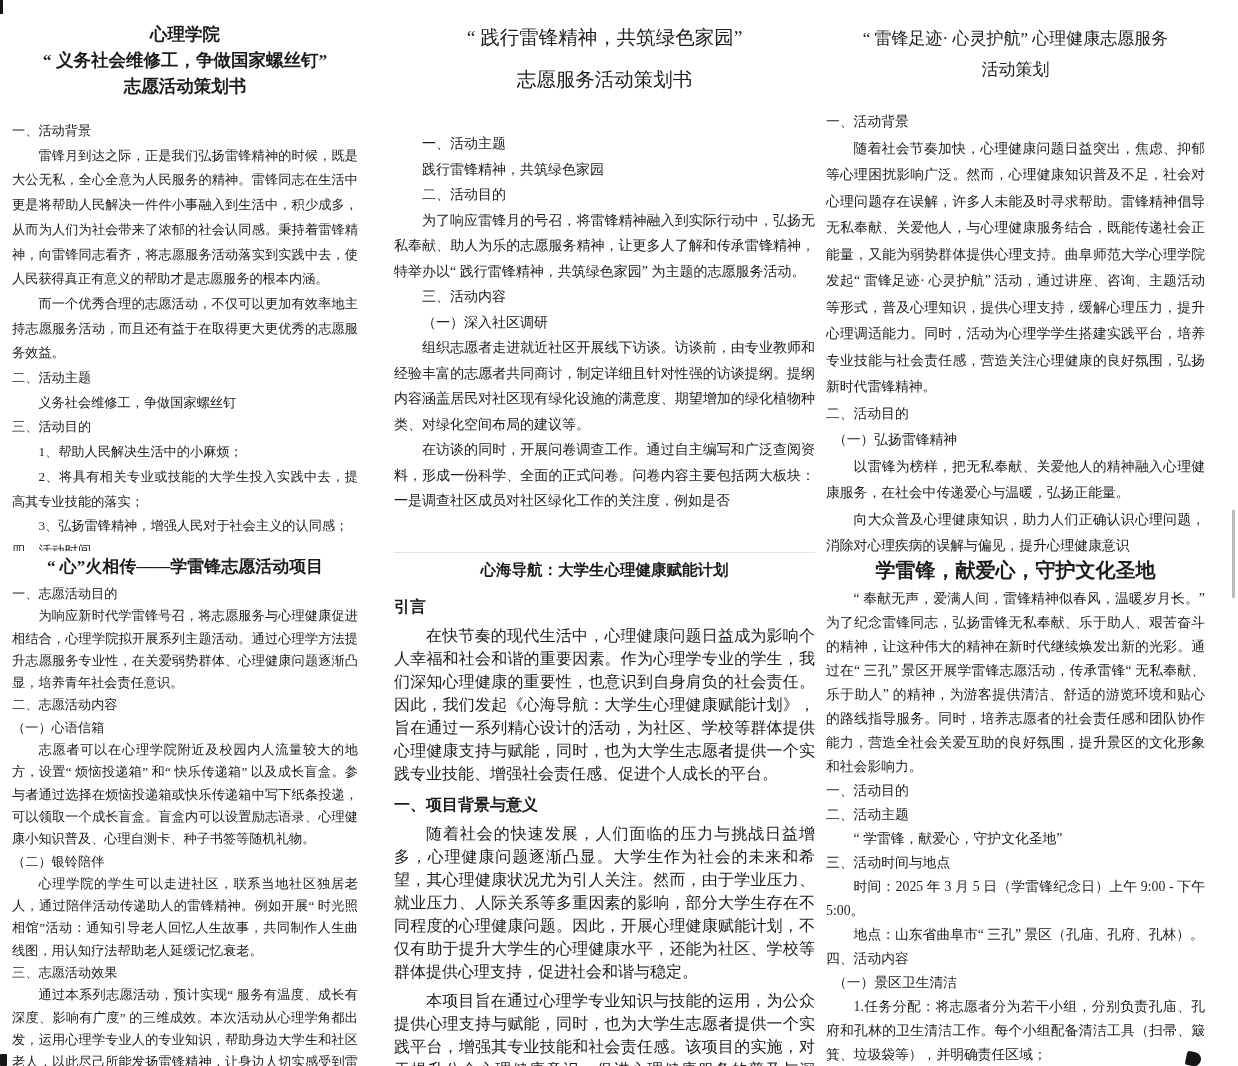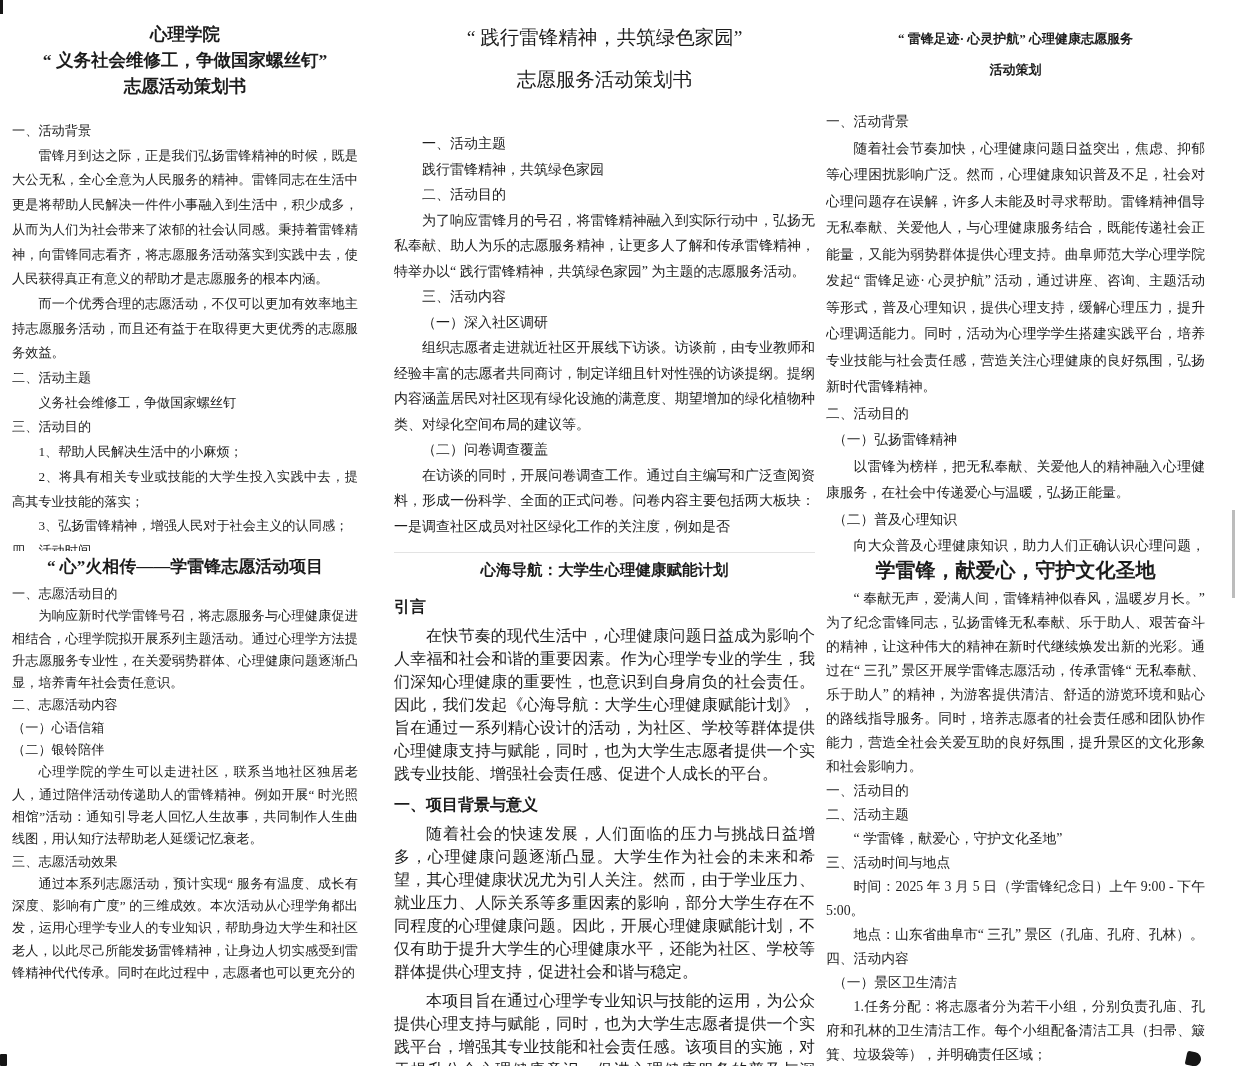--- a/index.html
+++ b/index.html
@@ -34,21 +34,21 @@
   .c2p1 .body{font-size:14px;line-height:25.5px;}
   
   .c2p2{height:526px;}
   .c2p2 .title{font-size:15.5px;font-weight:600;line-height:22px;margin:6px 0 14px;}
   .c2p2 .body{font-size:16px;line-height:23px;}
   .c2p2 .para{margin-bottom:6px;}
   .c2p2 .heading{font-weight:bold;margin:8px 0 6px;}
 
   
   .c3p1{height:540px;}
-  .c3p1 .title{font-size:13px;font-weight:700;line-height:31px;padding-top:8px;margin-bottom:24px;}
+  .c3p1 .title{font-size:17px;font-weight:400;line-height:31px;padding-top:8px;margin-bottom:24px;}
   .c3p1 .body{font-size:13.8px;line-height:26.5px;}
   
   .c3p2{height:524px;}
   .c3p2 .title{font-size:20px;font-weight:bold;line-height:26px;margin:2px 0 4px;}
   .c3p2 .body{font-size:13.8px;line-height:24px;}
 
   .heading{font-weight:inherit;}
   b{font-weight:bold;}
 
   
@@ -84,20 +84,21 @@
       </div>
       <div class="page c1p2">
         <div class="title">
           <span class="title-line">“ 心”火相传——学雷锋志愿活动项目</span>
         </div>
         <div class="body">
           <div class="para" style="text-indent: 0em;">一、志愿活动目的</div>
           <div class="para" style="text-indent: 2em;">为响应新时代学雷锋号召，将志愿服务与心理健康促进相结合，心理学院拟开展系列主题活动。通过心理学方法提升志愿服务专业性，在关爱弱势群体、心理健康问题逐渐凸显，培养青年社会责任意识。</div>
           <div class="para" style="text-indent: 0em;">二、志愿活动内容</div>
           <div class="para" style="text-indent: 0em;">（一）心语信箱</div>
+          <div class="para" style="text-indent: 2em;">志愿者可以在心理学院附近及校园内人流量较大的地方，设置“ 烦恼投递箱” 和“ 快乐传递箱” 以及成长盲盒。参与者通过选择在烦恼投递箱或快乐传递箱中写下纸条投递，可以领取一个成长盲盒。盲盒内可以设置励志语录、心理健康小知识普及、心理自测卡、种子书签等随机礼物。</div>
           <div class="para" style="text-indent: 0em; font-family: Liberation Serif, serif;">（二）银铃陪伴</div>
           <div class="para" style="text-indent: 2em;">心理学院的学生可以走进社区，联系当地社区独居老人，通过陪伴活动传递助人的雷锋精神。例如开展“ 时光照相馆”活动：通知引导老人回忆人生故事，共同制作人生曲线图，用认知疗法帮助老人延缓记忆衰老。</div>
           <div class="para" style="text-indent: 0em;">三、志愿活动效果</div>
           <div class="para" style="text-indent: 2em;">通过本系列志愿活动，预计实现“ 服务有温度、成长有深度、影响有广度” 的三维成效。本次活动从心理学角都出发，运用心理学专业人的专业知识，帮助身边大学生和社区老人，以此尽己所能发扬雷锋精神，让身边人切实感受到雷锋精神代代传承。同时在此过程中，志愿者也可以更充分的</div>
         </div>
       </div>
     </div>
   <div class="col col2">
       <div class="page c2p1">
         <div class="title">
@@ -105,21 +106,20 @@
           <span class="title-line">志愿服务活动策划书</span>
         </div>
         <div class="body">
           <div class="para" style="text-indent: 2em;">一、活动主题</div>
           <div class="para" style="text-indent: 2em;">践行雷锋精神，共筑绿色家园</div>
           <div class="para" style="text-indent: 2em;">二、活动目的</div>
           <div class="para" style="text-indent: 2em;">为了响应雷锋月的号召，将雷锋精神融入到实际行动中，弘扬无私奉献、助人为乐的志愿服务精神，让更多人了解和传承雷锋精神，特举办以“ 践行雷锋精神，共筑绿色家园” 为主题的志愿服务活动。</div>
           <div class="para" style="text-indent: 2em;">三、活动内容</div>
           <div class="para" style="text-indent: 2em;">（一）深入社区调研</div>
           <div class="para" style="text-indent: 2em;">组织志愿者走进就近社区开展线下访谈。访谈前，由专业教师和经验丰富的志愿者共同商讨，制定详细且针对性强的访谈提纲。提纲内容涵盖居民对社区现有绿化设施的满意度、期望增加的绿化植物种类、对绿化空间布局的建议等。</div>
-          <div class="para" style="text-indent: 2em;">（二）问卷调查覆盖</div>
           <div class="para" style="text-indent: 2em;">在访谈的同时，开展问卷调查工作。通过自主编写和广泛查阅资料，形成一份科学、全面的正式问卷。问卷内容主要包括两大板块：　一是调查社区成员对社区绿化工作的关注度，例如是否</div>
         </div>
       </div>
       <div class="page c2p2">
         <div class="title">
           <span class="title-line">心海导航：大学生心理健康赋能计划</span>
         </div>
         <div class="body">
           <div class="para heading" style="text-indent: 0em;">引言</div>
           <div class="para" style="text-indent: 2em;">在快节奏的现代生活中，心理健康问题日益成为影响个人幸福和社会和谐的重要因素。作为心理学专业的学生，我们深知心理健康的重要性，也意识到自身肩负的社会责任。因此，我们发起《心海导航：大学生心理健康赋能计划》，旨在通过一系列精心设计的活动，为社区、学校等群体提供心理健康支持与赋能，同时，也为大学生志愿者提供一个实践专业技能、增强社会责任感、促进个人成长的平台。</div>
@@ -136,21 +136,20 @@
         <div class="title">
           <span class="title-line">“ 雷锋足迹· 心灵护航” 心理健康志愿服务</span>
           <span class="title-line">活动策划</span>
         </div>
         <div class="body">
           <div class="para" style="text-indent: 0em;">一、活动背景</div>
           <div class="para" style="text-indent: 2em;">随着社会节奏加快，心理健康问题日益突出，焦虑、抑郁等心理困扰影响广泛。然而，心理健康知识普及不足，社会对心理问题存在误解，许多人未能及时寻求帮助。雷锋精神倡导无私奉献、关爱他人，与心理健康服务结合，既能传递社会正能量，又能为弱势群体提供心理支持。曲阜师范大学心理学院发起“ 雷锋足迹· 心灵护航” 活动，通过讲座、咨询、主题活动等形式，普及心理知识，提供心理支持，缓解心理压力，提升心理调适能力。同时，活动为心理学学生搭建实践平台，培养专业技能与社会责任感，营造关注心理健康的良好氛围，弘扬新时代雷锋精神。</div>
           <div class="para" style="text-indent: 0em;">二、活动目的</div>
           <div class="para" style="text-indent: 0.5em;">（一）弘扬雷锋精神</div>
           <div class="para" style="text-indent: 2em;">以雷锋为榜样，把无私奉献、关爱他人的精神融入心理健康服务，在社会中传递爱心与温暖，弘扬正能量。</div>
-          <div class="para" style="text-indent: 0.5em;">（二）普及心理知识</div>
           <div class="para" style="text-indent: 2em;">向大众普及心理健康知识，助力人们正确认识心理问题，消除对心理疾病的误解与偏见，提升心理健康意识</div>
         </div>
       </div>
       <div class="page c3p2">
         <div class="title">
           <span class="title-line">学雷锋，献爱心，守护文化圣地</span>
         </div>
         <div class="body">
           <div class="para" style="text-indent: 2em;">“ 奉献无声，爱满人间，雷锋精神似春风，温暖岁月长。” 为了纪念雷锋同志，弘扬雷锋无私奉献、乐于助人、艰苦奋斗的精神，让这种伟大的精神在新时代继续焕发出新的光彩。通过在“ 三孔” 景区开展学雷锋志愿活动，传承雷锋“ 无私奉献、乐于助人” 的精神，为游客提供清洁、舒适的游览环境和贴心的路线指导服务。同时，培养志愿者的社会责任感和团队协作能力，营造全社会关爱互助的良好氛围，提升景区的文化形象和社会影响力。</div>
           <div class="para" style="text-indent: 0em;">一、活动目的</div>

